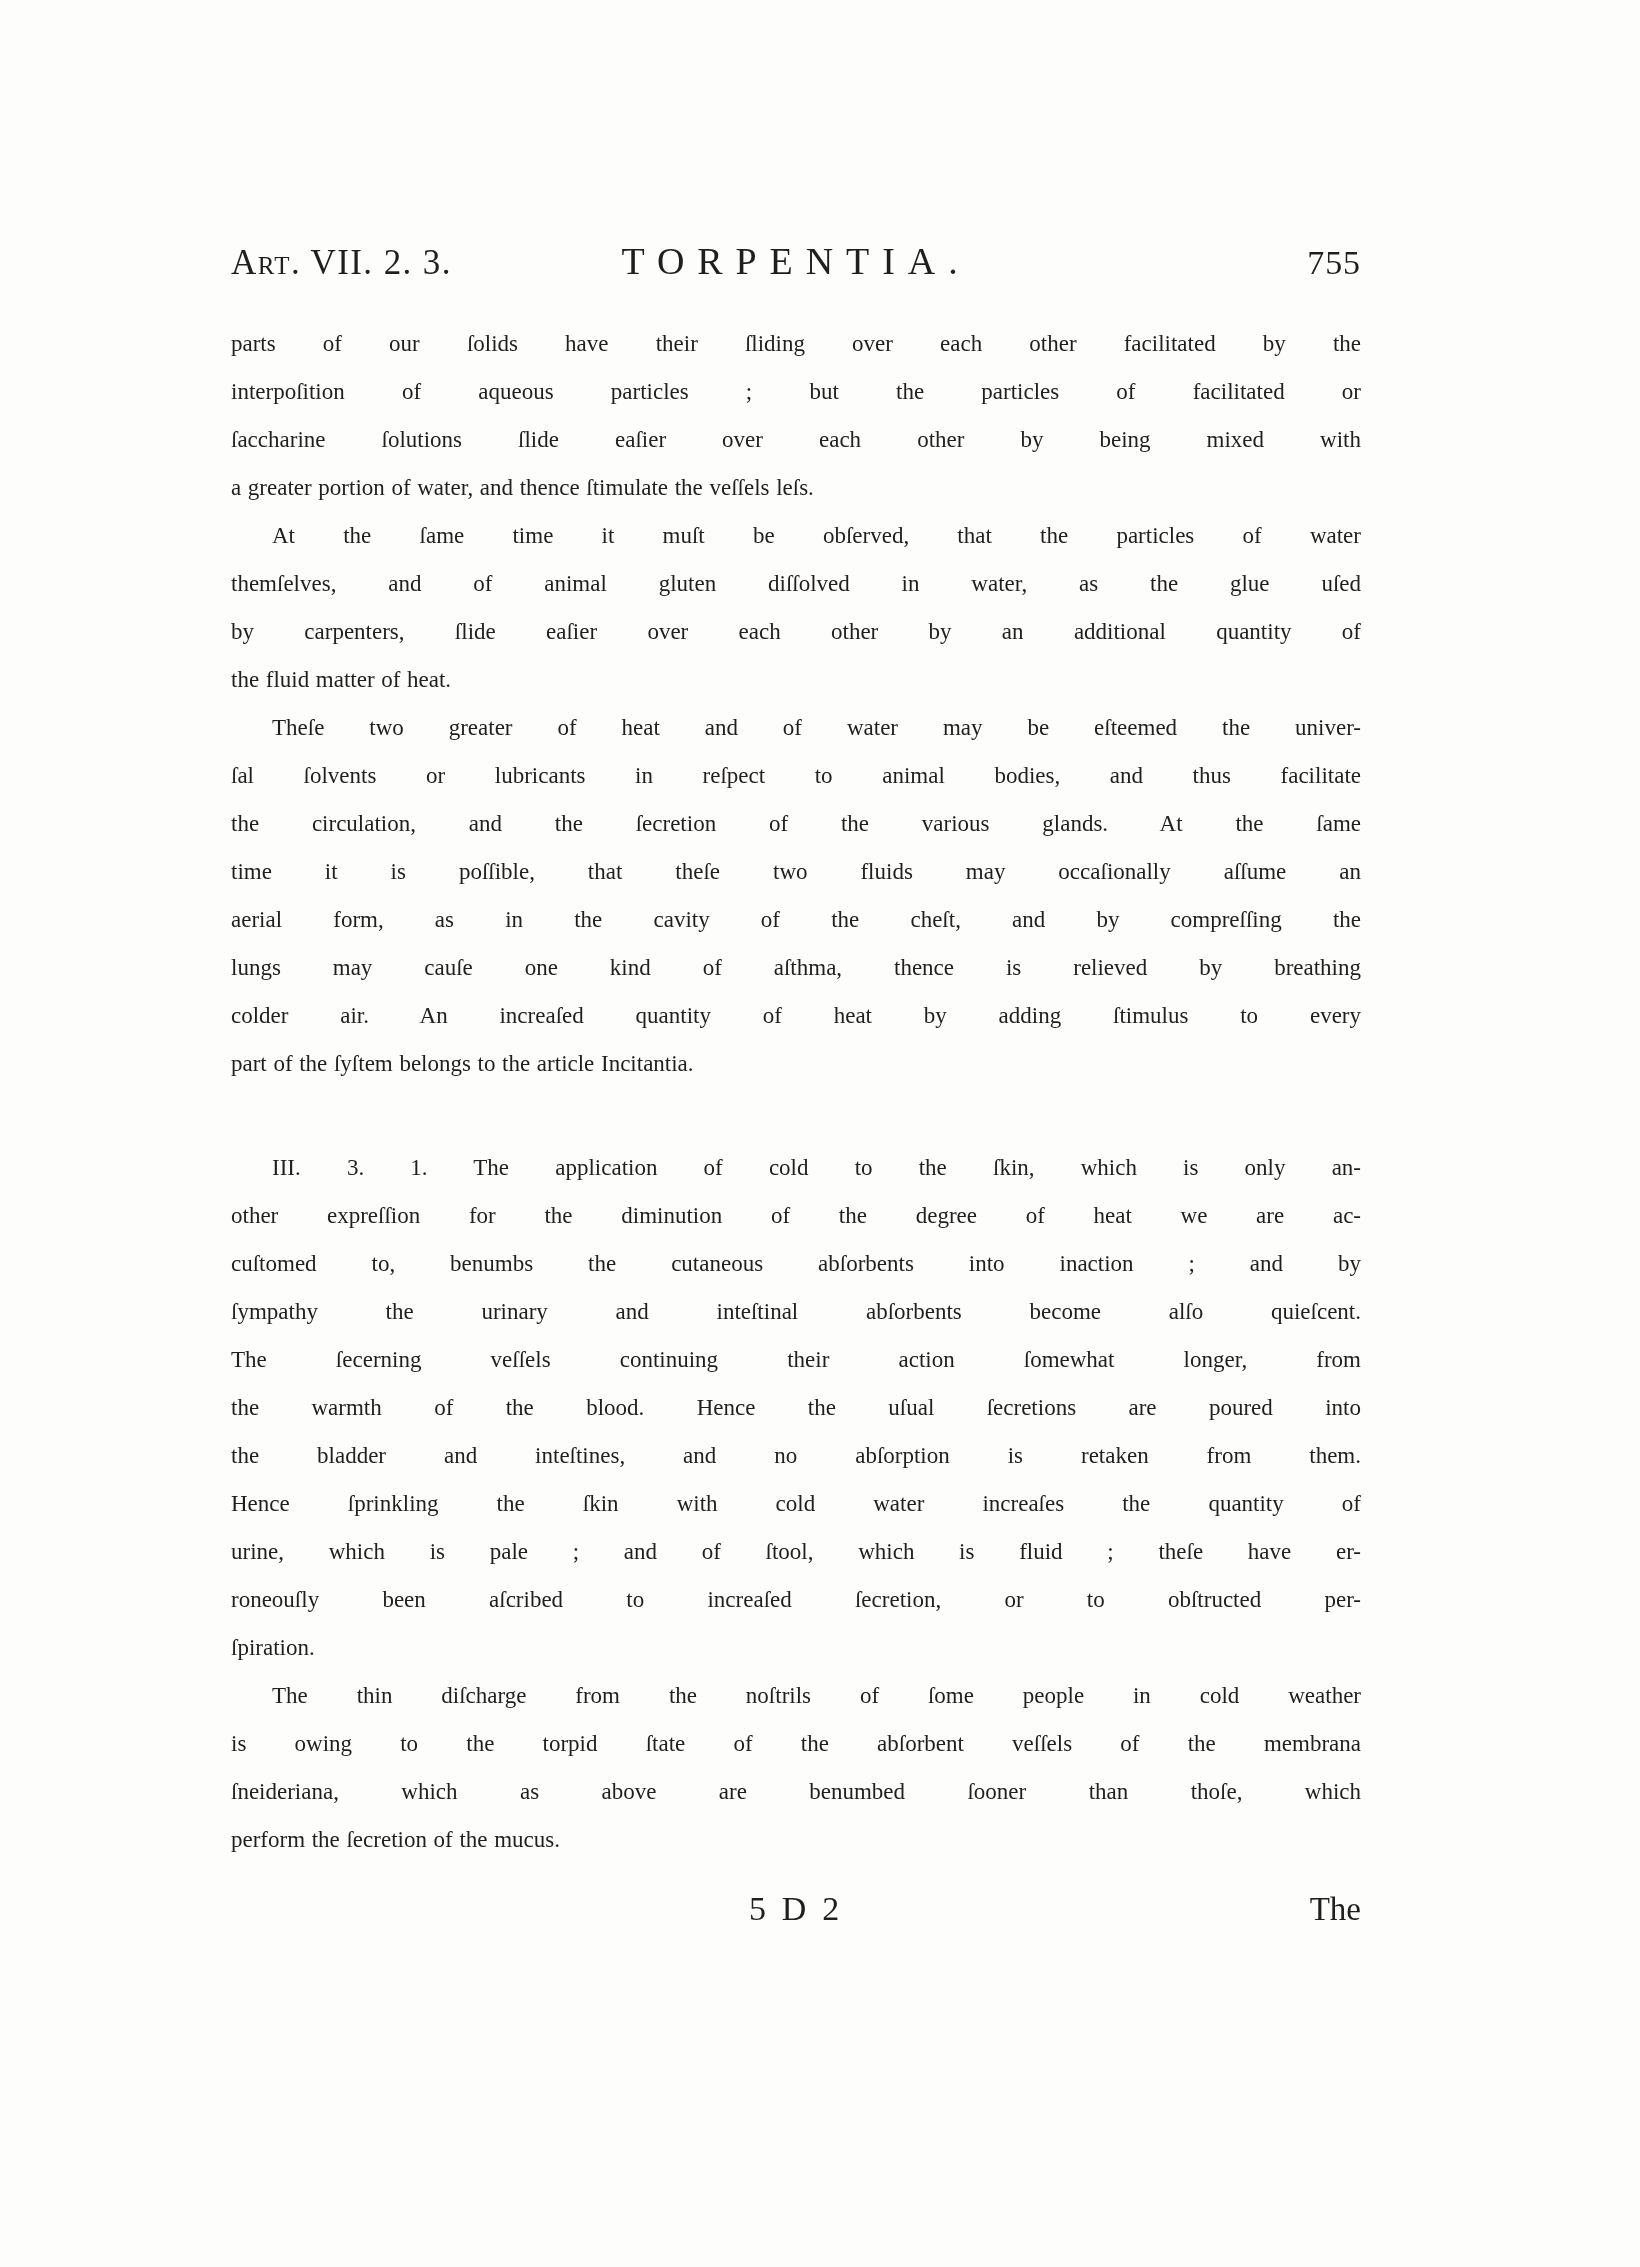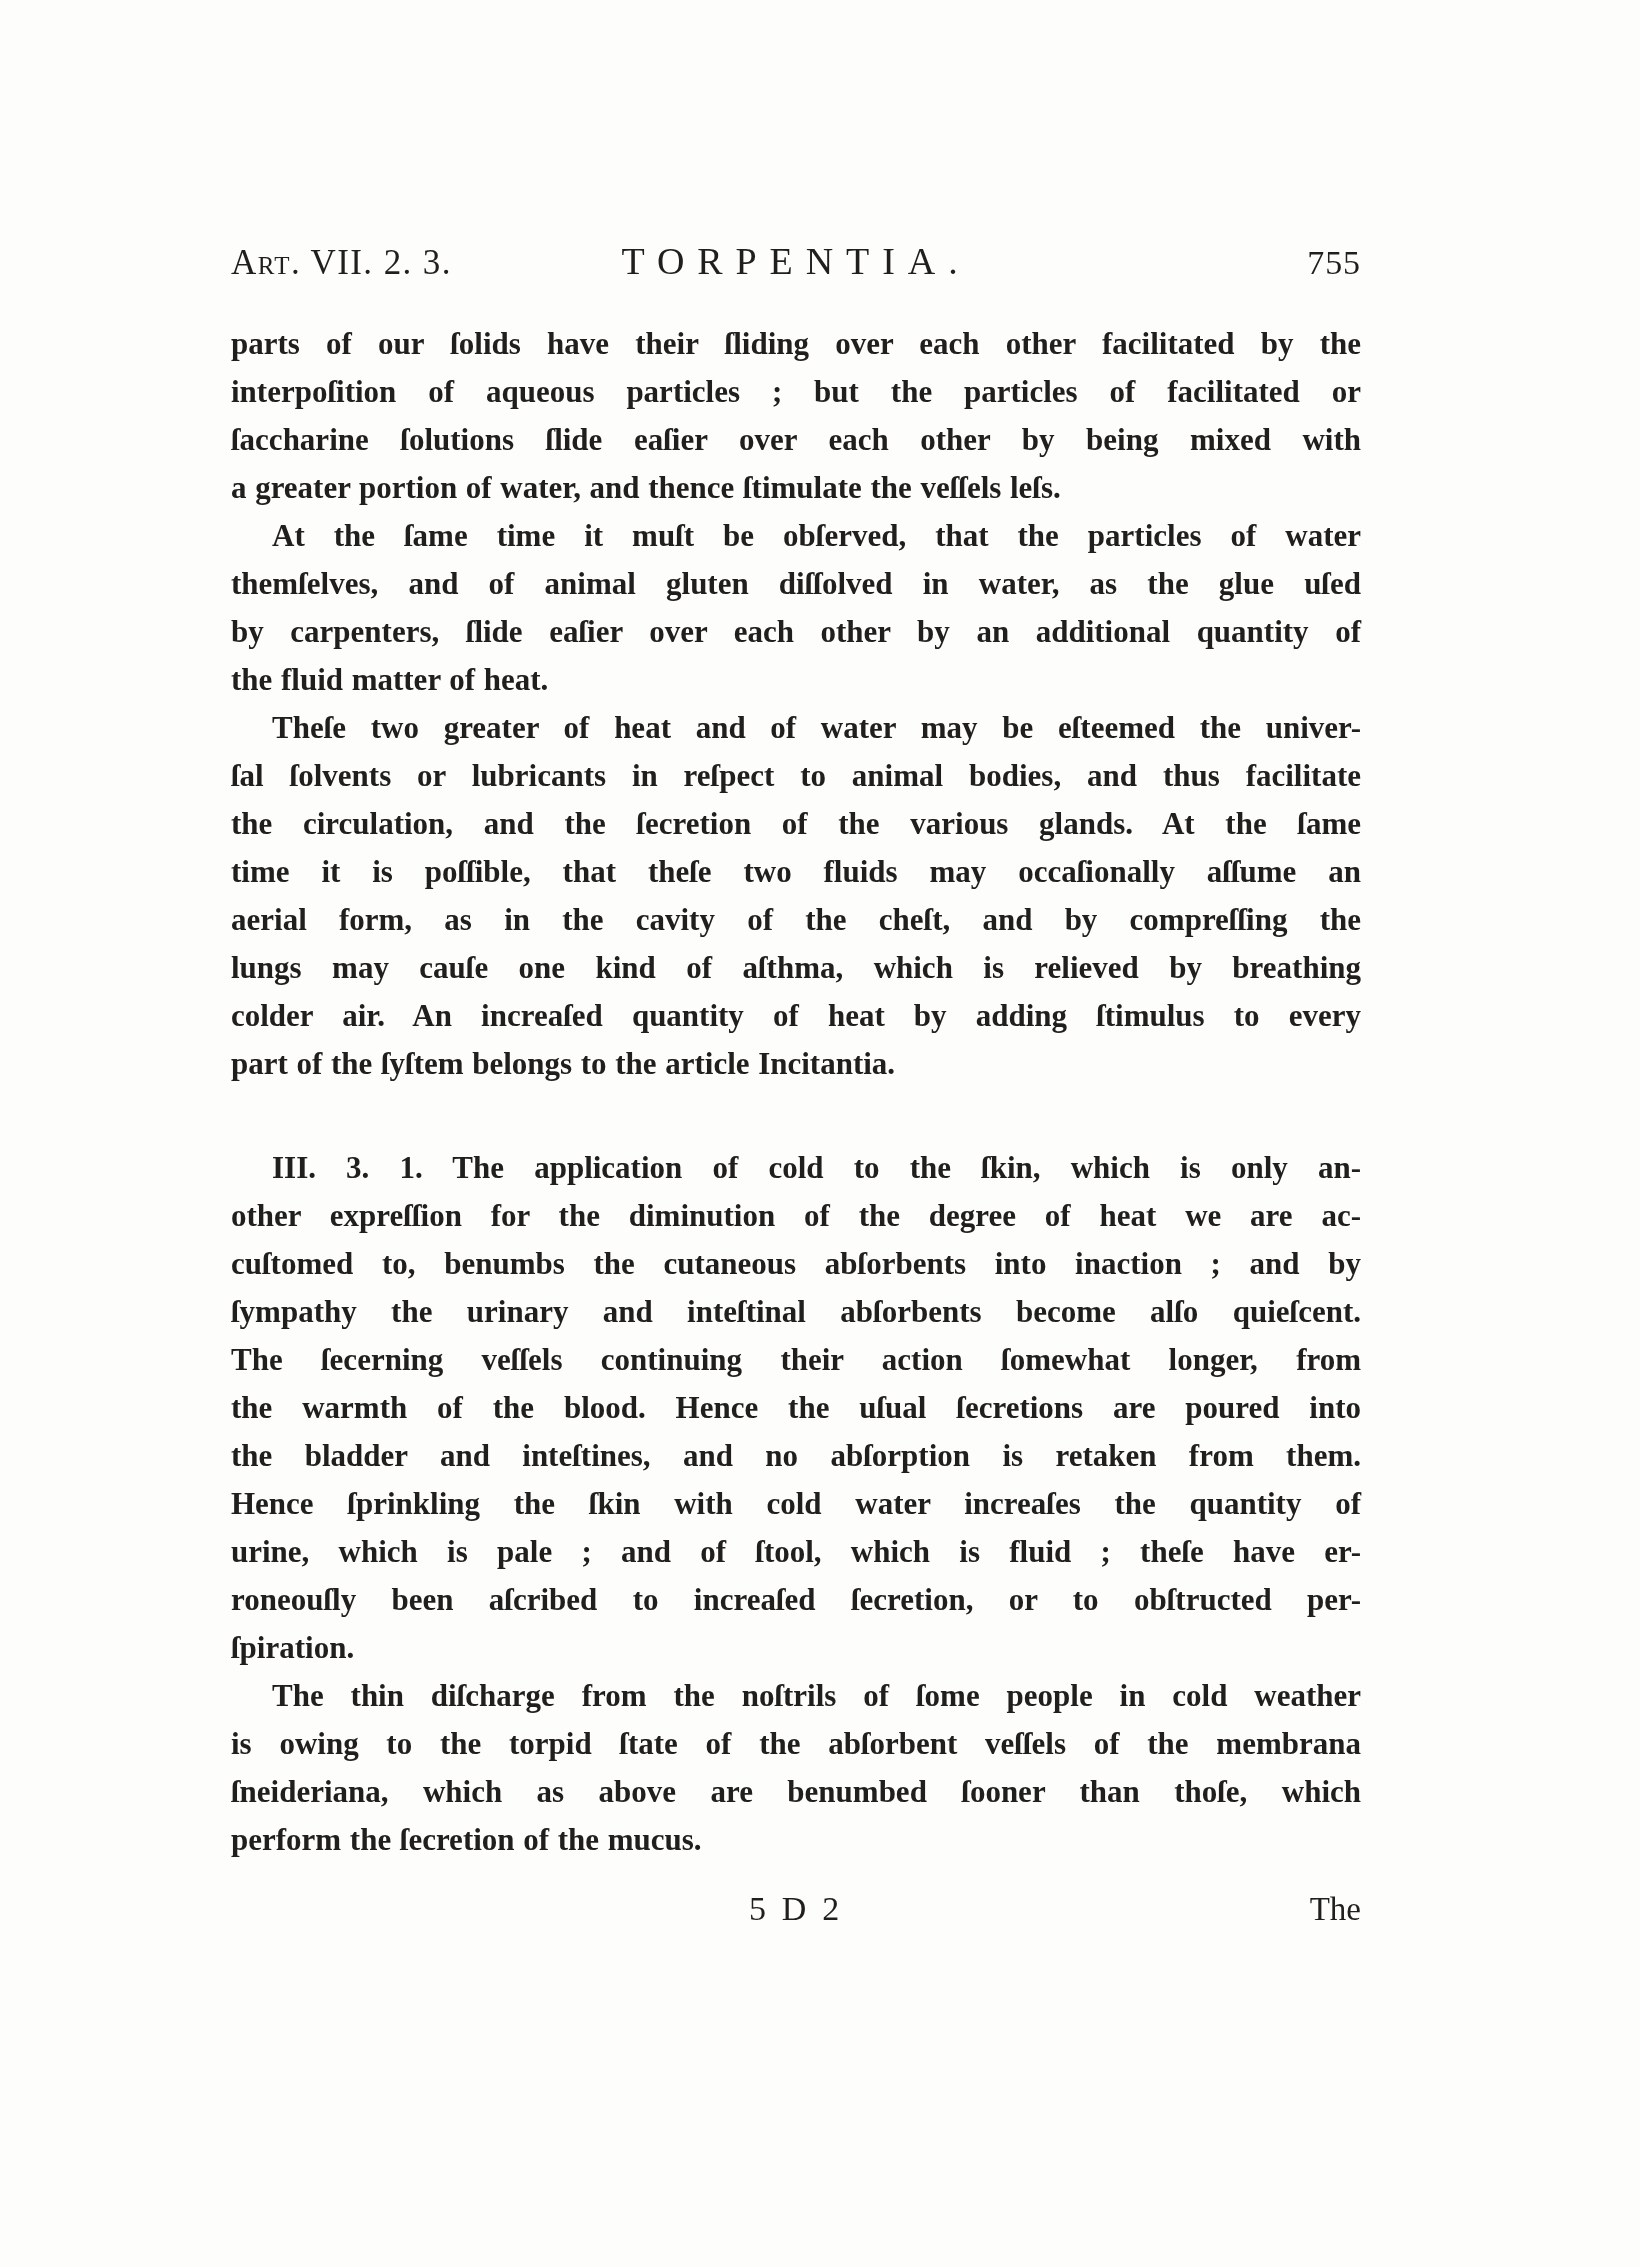--- a/index.html
+++ b/index.html
@@ -50,22 +50,21 @@
   }
 
   .header-page {
     justify-self: end;
     font-size: 34px;
     letter-spacing: 0.9px;
   }
 
   .text-block {
     margin-top: 37px;
-    font-size: 31px;
-    font-weight: bold;
+    font-size: 23px;
   }
 
   .para { }
 
   .para.section-break { margin-top: 56px; }
 
   .line {
     line-height: 48px;
     text-align: justify;
     text-align-last: justify;
@@ -124,21 +123,21 @@
           <div class="line">themſelves, and of animal gluten diſſolved in water, as the glue uſed</div>
           <div class="line">by carpenters, ſlide eaſier over each other by an additional quantity of</div>
           <div class="line last">the fluid matter of heat.</div>
         </div>
         <div class="para">
           <div class="line indent">Theſe two greater of heat and of water may be eſteemed the univer-</div>
           <div class="line">ſal ſolvents or lubricants in reſpect to animal bodies, and thus facilitate</div>
           <div class="line">the circulation, and the ſecretion of the various glands.  At the ſame</div>
           <div class="line">time it is poſſible, that theſe two fluids may occaſionally aſſume an</div>
           <div class="line">aerial form, as in the cavity of the cheſt, and by compreſſing the</div>
-          <div class="line">lungs may cauſe one kind of aſthma, which is relieved by breathing</div>
+          <div class="line">lungs may cauſe one kind of aſthma, thence is relieved by breathing</div>
           <div class="line">colder air.  An increaſed quantity of heat by adding ſtimulus to every</div>
           <div class="line last">part of the ſyſtem belongs to the article Incitantia.</div>
         </div>
         <div class="para section-break">
           <div class="line indent">III. 3. 1. The application of cold to the ſkin, which is only an-</div>
           <div class="line">other expreſſion for the diminution of the degree of heat we are ac-</div>
           <div class="line">cuſtomed to, benumbs the cutaneous abſorbents into inaction ; and by</div>
           <div class="line">ſympathy the urinary and inteſtinal abſorbents become alſo quieſcent.</div>
           <div class="line">The ſecerning veſſels continuing their action ſomewhat longer, from</div>
           <div class="line">the warmth of the blood.  Hence the uſual ſecretions are poured into</div>

